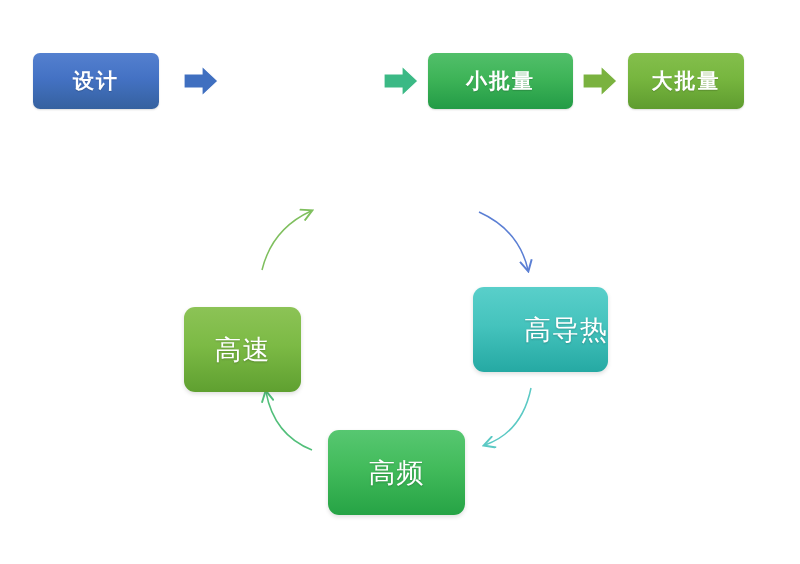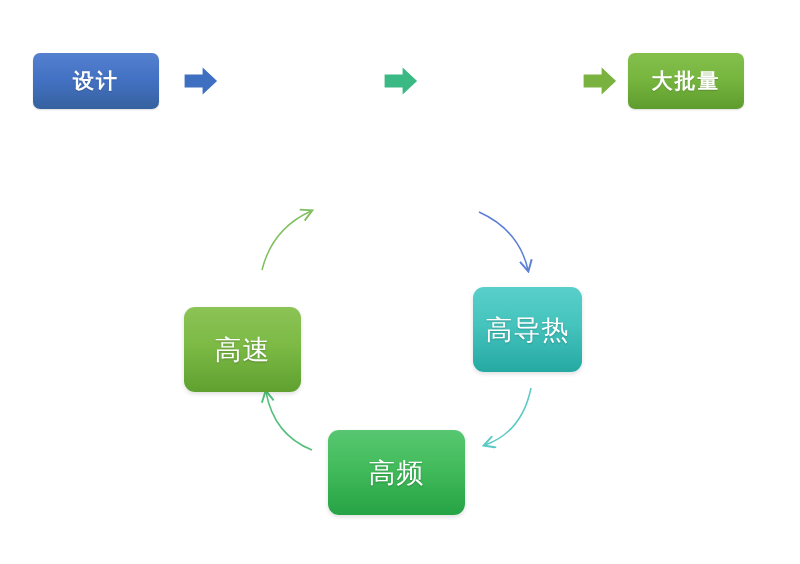--- a/index.html
+++ b/index.html
@@ -95,22 +95,23 @@
     font-weight: normal;
     letter-spacing: 1px;
     text-shadow: 0 1px 2px rgba(0,0,0,0.22);
     line-height: 1;
   }
   #cycle-node-0 {   
     left: 328px; top: 11px; width: 138px; height: 86px;
     background: linear-gradient(180deg, #5b85d1 0%, #4a77c7 45%, #2f5cab 100%);
   }
   #cycle-node-1 {   
-    left: 473px; top: 157px; width: 109px; height: 85px;
+    left: 473px; top: 157px; width: 135px; height: 85px;
     background: linear-gradient(180deg, #59cfca 0%, #45c3bd 45%, #25a9a3 100%);
+    justify-content: flex-end;
   }
   #cycle-node-2 {   
     left: 328px; top: 300px; width: 137px; height: 85px;
     background: linear-gradient(180deg, #57c771 0%, #42bb5b 45%, #26a345 100%);
   }
   #cycle-node-3 {   
     left: 184px; top: 157px; width: 117px; height: 85px;
     background: linear-gradient(180deg, #8cc356 0%, #7cba45 45%, #5fa030 100%);
     margin-top: 20px;
   }
@@ -130,20 +131,23 @@
     </svg>
   </div>
 
 
   <div class="proc-arrow" id="proc-arrow-1">
     <svg width="38" height="38" viewBox="0 0 38 38" xmlns="http://www.w3.org/2000/svg">
       <path d="M2 12 H20 V4 L36 19 L20 34 V26 H2 Z" fill="#3bb985" stroke="#ffffff" stroke-width="1.2"></path>
     </svg>
   </div>
 
+  <div class="proc-box" id="proc-box-2">
+    <span class="proc-box-label">小批量</span>
+  </div>
 
   <div class="proc-arrow" id="proc-arrow-2">
     <svg width="38" height="38" viewBox="0 0 38 38" xmlns="http://www.w3.org/2000/svg">
       <path d="M2 12 H20 V4 L36 19 L20 34 V26 H2 Z" fill="#7ab23f" stroke="#ffffff" stroke-width="1.2"></path>
     </svg>
   </div>
 
   <div class="proc-box" id="proc-box-3">
     <span class="proc-box-label">大批量</span>
   </div>

